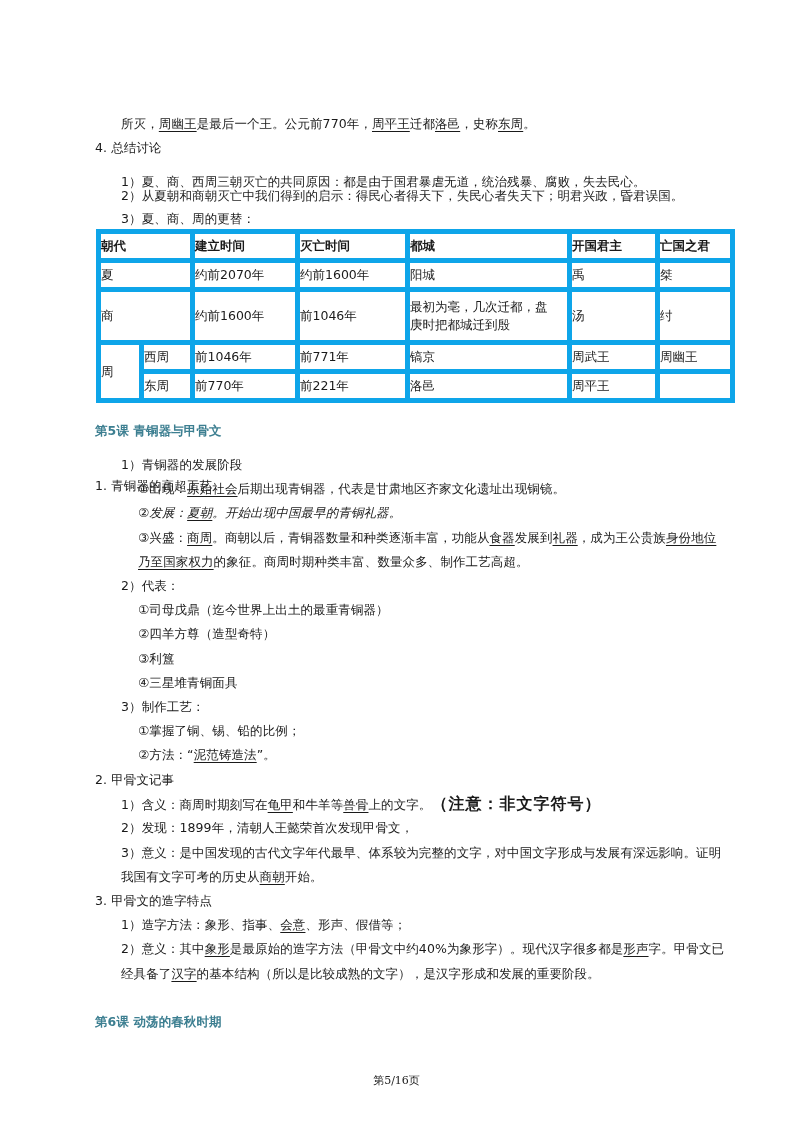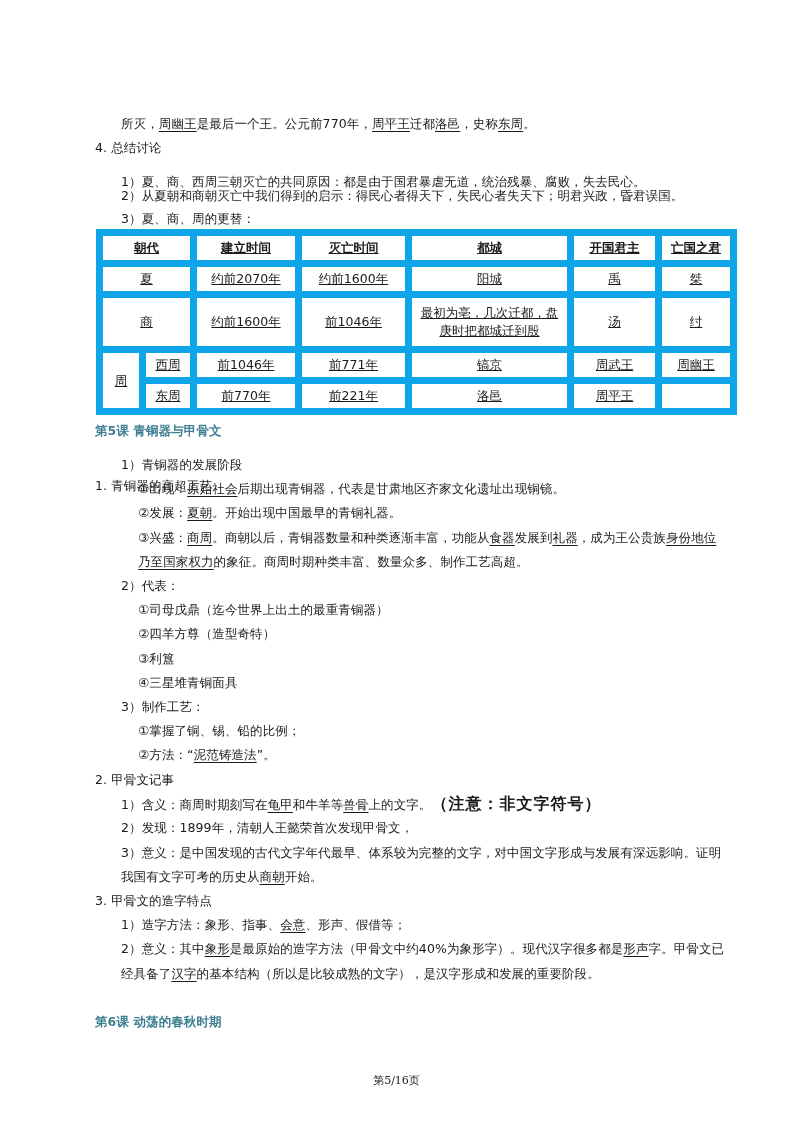--- a/index.html
+++ b/index.html
@@ -19,22 +19,22 @@
   .heading { color: #3d7f91; font-weight: bold; font-size: 12.5px; }
   u { text-decoration: underline; text-underline-offset: 3px; text-decoration-thickness: 1px; }
   .note { font-family: "DejaVu Serif", "Liberation Serif", serif; font-size: 16px; letter-spacing: 1px; font-weight: bold; }
 
   table.dyn {
     position: absolute; left: 96px; top: 229px; width: 634px;
     border-collapse: collapse; table-layout: fixed;
     font-size: 12.5px;
   }
   table.dyn td, table.dyn th {
-    border: 7px solid #0ea5e9; text-align: center; vertical-align: middle;
-    padding: 0; line-height: 18px; text-decoration: underline;
+    border: 5px solid #0ea5e9; text-align: left; vertical-align: middle;
+    padding: 0; line-height: 18px;
   }
   table.dyn th { font-weight: bold; height: 24px; }
   table.dyn tr.r-xia td { height: 24px; }
   table.dyn tr.r-shang td { height: 48px; }
   table.dyn tr.r-zhou td { height: 24px; }
 
   .footer {
     position: absolute; left: 0; width: 793px; top: 1073px; text-align: center;
     font-family: "DejaVu Serif", "Liberation Serif", serif; font-size: 11px; color: #222;
   }
@@ -106,21 +106,21 @@
       <td>周平王</td>
       <td></td>
     </tr>
   </tbody>
     </table>
 
   <div class="line l1 heading" style="top:422px;text-align:center;">第5课  青铜器与甲骨文</div>
   <div class="line l1" style="top:431px;margin-top:46px;">1. 青铜器的高超工艺</div>
   <div class="line l2" style="top:456px;">1）青铜器的发展阶段</div>
   <div class="line l3" style="top:480px;"><span>①出现：</span><u>原始社会</u><span>后期出现青铜器，代表是甘肃地区齐家文化遗址出现铜镜。</span></div>
-  <div class="line l3" style="top:504px;"><span>②发展：</span><u>夏朝</u><span>。开始出现中国最早的青铜礼器。</span></div>
+  <div class="line l3" style="top:504px;font-style:italic;"><span>②发展：</span><u>夏朝</u><span>。开始出现中国最早的青铜礼器。</span></div>
   <div class="line l3" style="top:529px;"><span>③兴盛：</span><u>商周</u><span>。商朝以后，青铜器数量和种类逐渐丰富，功能从</span><u>食器</u><span>发展到</span><u>礼器</u><span>，成为王公贵族</span><u>身份地位</u></div>
   <div class="line l3" style="top:553px;"><u>乃至国家权力</u><span>的象征。商周时期种类丰富、数量众多、制作工艺高超。</span></div>
 
   <div class="line l2" style="top:577px;">2）代表：</div>
   <div class="line l3" style="top:601px;">①司母戊鼎（迄今世界上出土的最重青铜器）</div>
   <div class="line l3" style="top:625px;">②四羊方尊（造型奇特）</div>
   <div class="line l3" style="top:650px;">③利簋</div>
   <div class="line l3" style="top:674px;">④三星堆青铜面具</div>
 
   <div class="line l2" style="top:698px;">3）制作工艺：</div>

